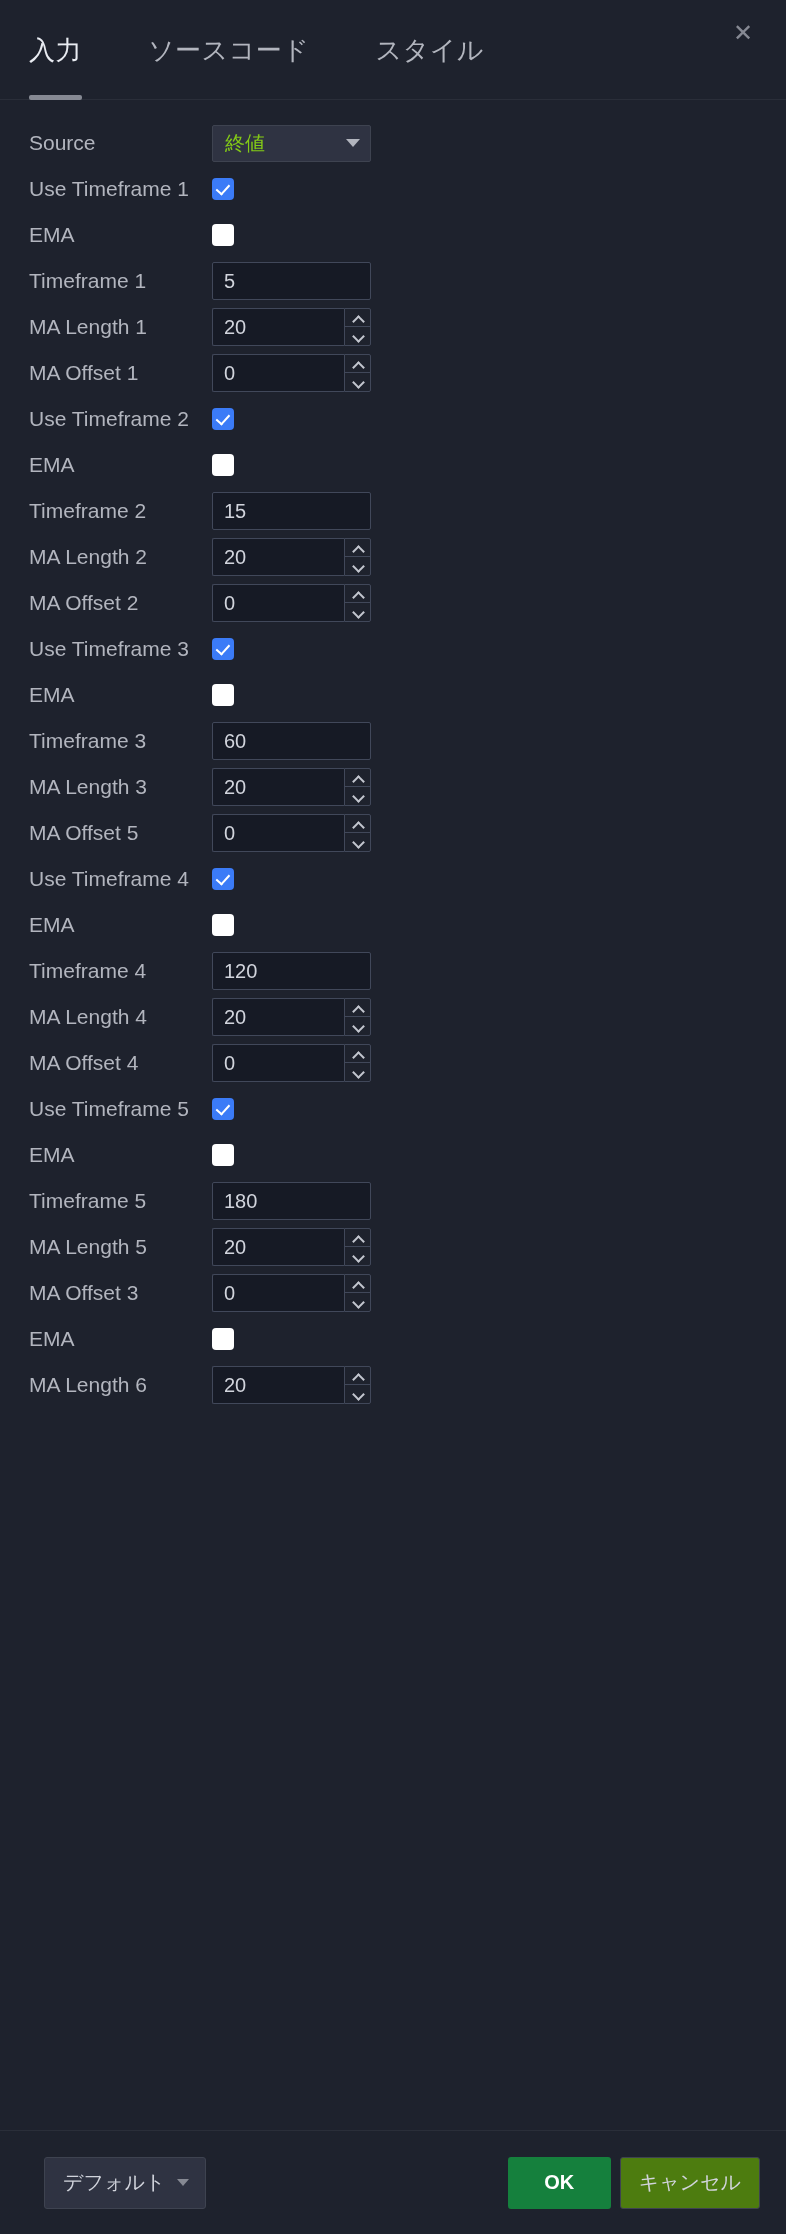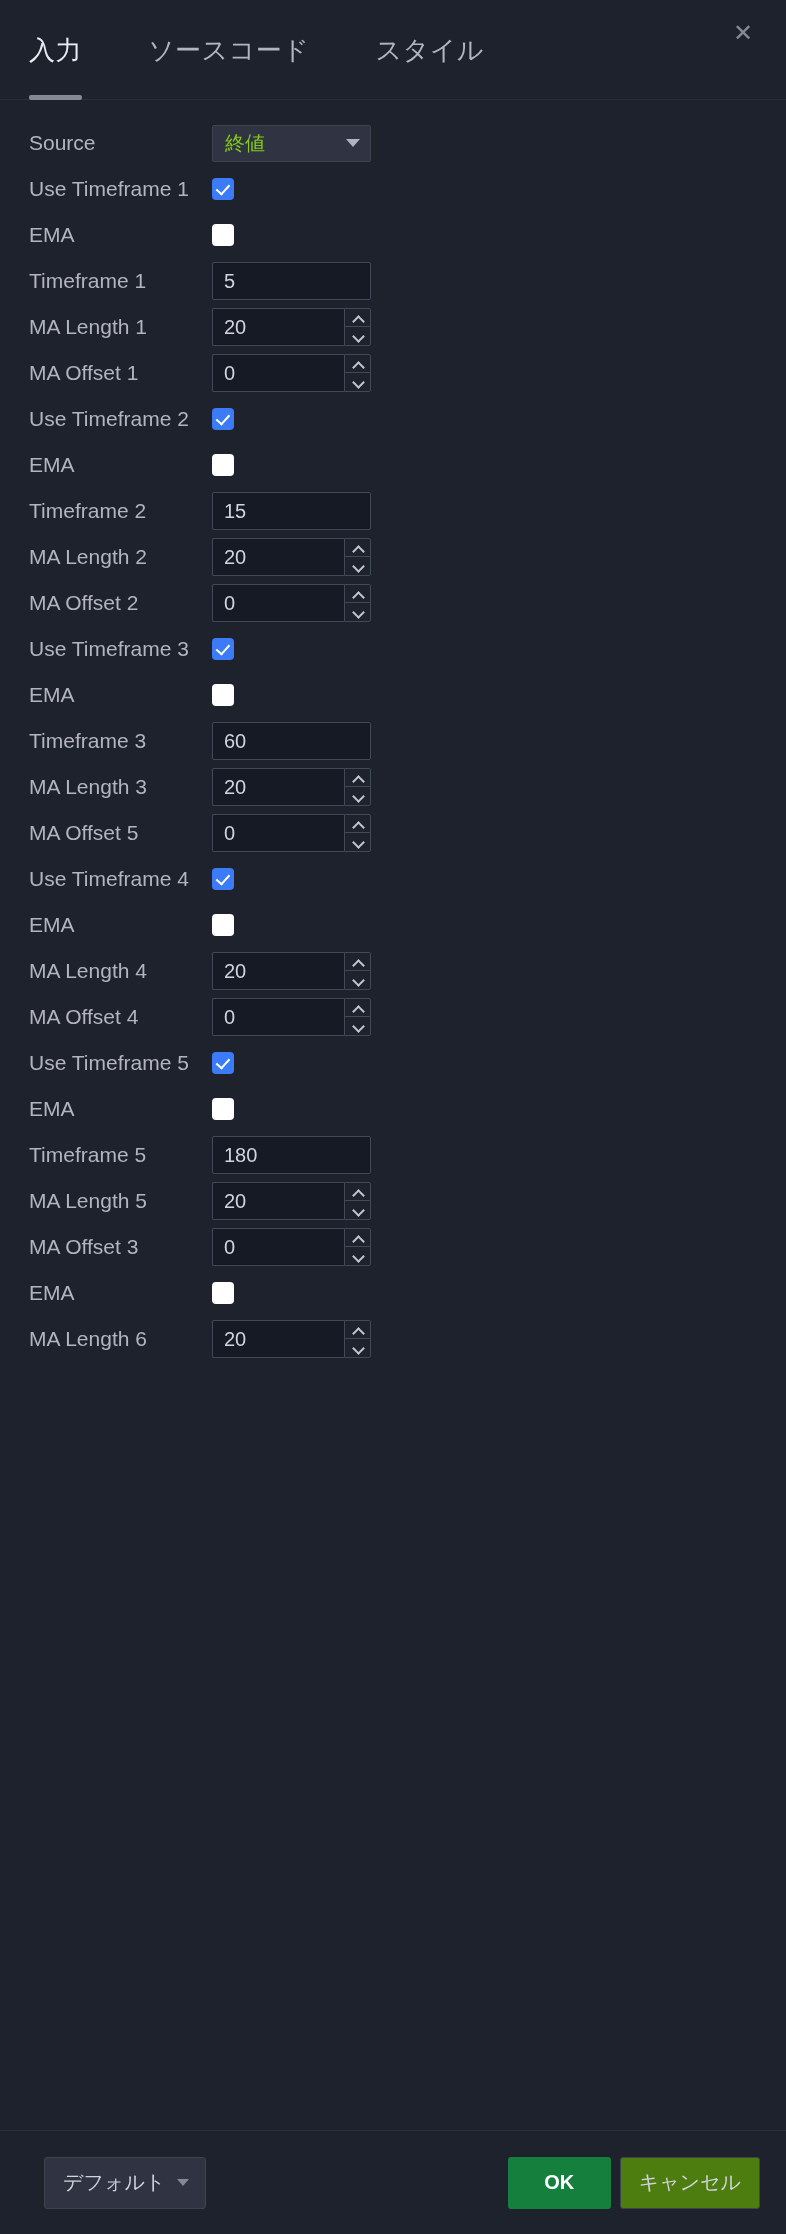--- a/index.html
+++ b/index.html
@@ -429,20 +429,28 @@
       <div class="row">
         <div class="row-label">Use Timeframe 4</div>
         <div class="row-control">
           <div class="checkbox on"></div>
         </div>
       </div>
       <div class="row">
         <div class="row-label">EMA</div>
         <div class="row-control">
           <div class="checkbox off"></div>
+        </div>
+      </div>
+      <div class="row">
+        <div class="row-label">Timeframe 4</div>
+        <div class="row-control">
+          <div class="input-wrap">
+            <div class="input-box">120</div>
+          </div>
         </div>
       </div>
       <div class="row">
         <div class="row-label">MA Length 4</div>
         <div class="row-control">
           <div class="input-wrap has-spin">
             <div class="input-box">20</div>
             <div class="spinner">
               <div class="spin-btn up">
                 <span class="chev"></span>

